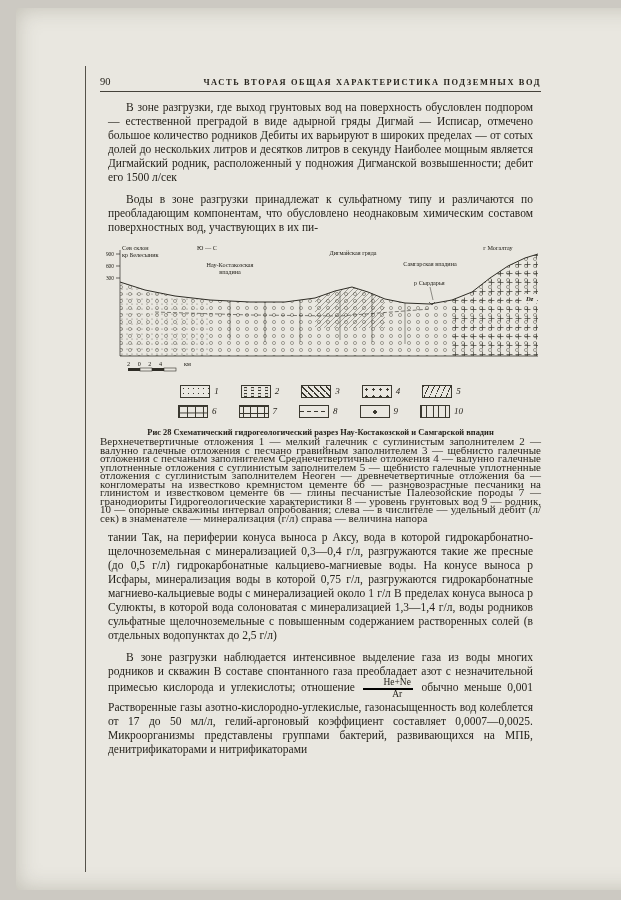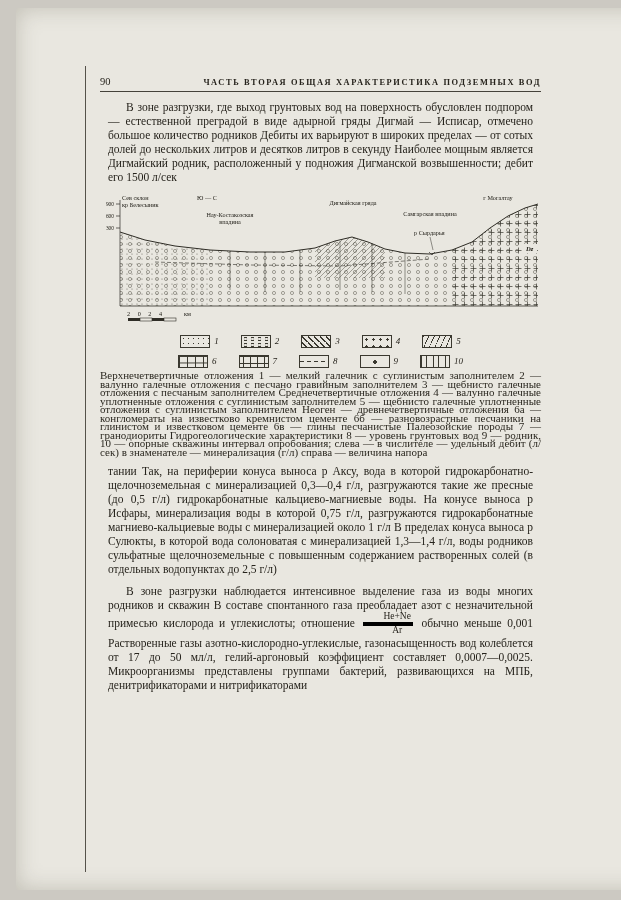--- a/index.html
+++ b/index.html
@@ -39,39 +39,40 @@
   .lg6{background-image:linear-gradient(#3a382f 0.8px,transparent 0.8px),linear-gradient(90deg,#3a382f 0.8px,transparent 0.8px);background-size:8px 6.5px;}
   .lg7{background-image:repeating-linear-gradient(0deg,transparent 0,transparent 3px,#3a382f 3px,#3a382f 4px,transparent 4px,transparent 7px),repeating-linear-gradient(90deg,transparent 0,transparent 3px,#3a382f 3px,#3a382f 4px,transparent 4px,transparent 7px);}
   .lg8{background-image:repeating-linear-gradient(90deg,#3a382f 0,#3a382f 4px,transparent 4px,transparent 7px);background-size:100% 1.4px;background-position:0 5.5px;background-repeat:no-repeat;}
   .lg9{background-image:radial-gradient(circle at 50% 55%,#3a382f 1.7px,transparent 1.9px);background-repeat:no-repeat;}
   .lg10{background-image:repeating-linear-gradient(90deg,#3a382f 0,#3a382f 1px,transparent 1px,transparent 5px,#3a382f 5px,#3a382f 6px,transparent 6px,transparent 12px);}
 
   .caption{text-align:center;font-size:8.4px;font-weight:bold;margin-top:7px;}
   .ldesc{font-size:11px;line-height:8.5px;text-align:justify;margin-top:0;color:#2b2820;}
 
   .frac{display:inline-block;text-align:center;vertical-align:-6px;font-size:9.5px;line-height:1.05;margin:0 3px;}
-  .frac .num{display:block;border-bottom:4px solid #000000;padding:0 2px;}
+  .frac .num{display:block;border-bottom:2px solid #000000;padding:0 2px;}
   .frac .den{display:block;}
 </style>
 </head>
 <body>
 
 <div class="scan">
   <div class="page"></div>
   <div class="margin-rule"></div>
 
   <div class="column">
 
     <div class="pagehead">
       <span class="pagenum">90</span>
       <span class="runtitle">ЧАСТЬ ВТОРАЯ ОБЩАЯ ХАРАКТЕРИСТИКА ПОДЗЕМНЫХ ВОД</span>
     </div>
     <div class="headrule"></div>
 
     <p class="body indent mt12">В зоне разгрузки, где выход грунтовых вод на поверхность обусловлен подпором — естественной преградой в виде адырной гряды Дигмай — Исписар, отмечено большое количество родников Дебиты их варьируют в широких пределах — от сотых долей до нескольких литров и десятков литров в секунду Наиболее мощным является Дигмайский родник, расположенный у подножия Дигманской возвышенности; дебит его 1500 л/сек</p>
+    <p class="body indent">Воды в зоне разгрузки принадлежат к сульфатному типу и различаются по преобладающим компонентам, что обусловлено неоднаковым химическим составом поверхностных вод, участвующих в их пи-</p>
 
     <div class="fig">
       <svg class="cross-section" width="441" height="134" viewBox="0 0 441 134">
         <defs>
           <pattern id="pRings" width="9" height="7" patternUnits="userSpaceOnUse">
             <circle cx="3" cy="3" r="1.6" fill="none" stroke="#3a382f" stroke-width="0.5"></circle>
           </pattern>
           <pattern id="pDots" width="5" height="5" patternUnits="userSpaceOnUse">
             <circle cx="2" cy="2" r="0.6" fill="#3a382f"></circle>
           </pattern>
@@ -163,20 +164,21 @@
               <span class="lg lg9"></span>
               <span class="lnum">9</span>
             </span>
           <span class="litem">
               <span class="lg lg10"></span>
               <span class="lnum">10</span>
             </span>
         </div>
       </div>
 
+      <div class="caption">Рис 28 Схематический гидрогеологический разрез Нау-Костакозской и Самгарской впадин</div>
       <div class="ldesc">Верхнечетвертичные отложения 1 — мелкий галечник с суглинистым заполнителем 2 — валунно галечные отложения с песчано гравийным заполнителем 3 — щебнисто галечные отложения с песчаным заполнителем Среднечетвертичные отложения 4 — валунно галечные уплотненные отложения с суглинистым заполнителем 5 — щебнисто галечные уплотненные отложения с суглинистым заполнителем Неоген — древнечетвертичные отложения 6а — конгломераты на известково кремнистом цементе 6б — разновозрастные песчаники на глинистом и известковом цементе 6в — глины песчанистые Палеозойские породы 7 — гранодиориты Гидрогеологические характеристики 8 — уровень грунтовых вод 9 — родник, 10 — опорные скважины интервал опробования; слева — в числителе — удельный дебит (л/сек) в знаменателе — минерализация (г/л) справа — величина напора</div>
     </div>
 
     <p class="body mt8">тании Так, на периферии конуса выноса р Аксу, вода в которой гидрокарбонатно-щелочноземельная с минерализацией 0,3—0,4 г/л, разгружаются такие же пресные (до 0,5 г/л) гидрокарбонатные кальциево-магниевые воды. На конусе выноса р Исфары, минерализация воды в которой 0,75 г/л, разгружаются гидрокарбонатные магниево-кальциевые воды с минерализацией около 1 г/л В пределах конуса выноса р Сулюкты, в которой вода солоноватая с минерализацией 1,3—1,4 г/л, воды родников сульфатные щелочноземельные с повышенным содержанием растворенных солей (в отдельных водопунктах до 2,5 г/л)</p>
 
     <p class="body indent">
       <span>В зоне разгрузки наблюдается интенсивное выделение газа из воды многих родников и скважин В составе спонтанного газа преобладает азот с незначительной примесью кислорода и углекислоты; отношение</span>
       <span class="frac">
         <span class="num">He+Ne</span>
         <span class="den">Ar</span>

